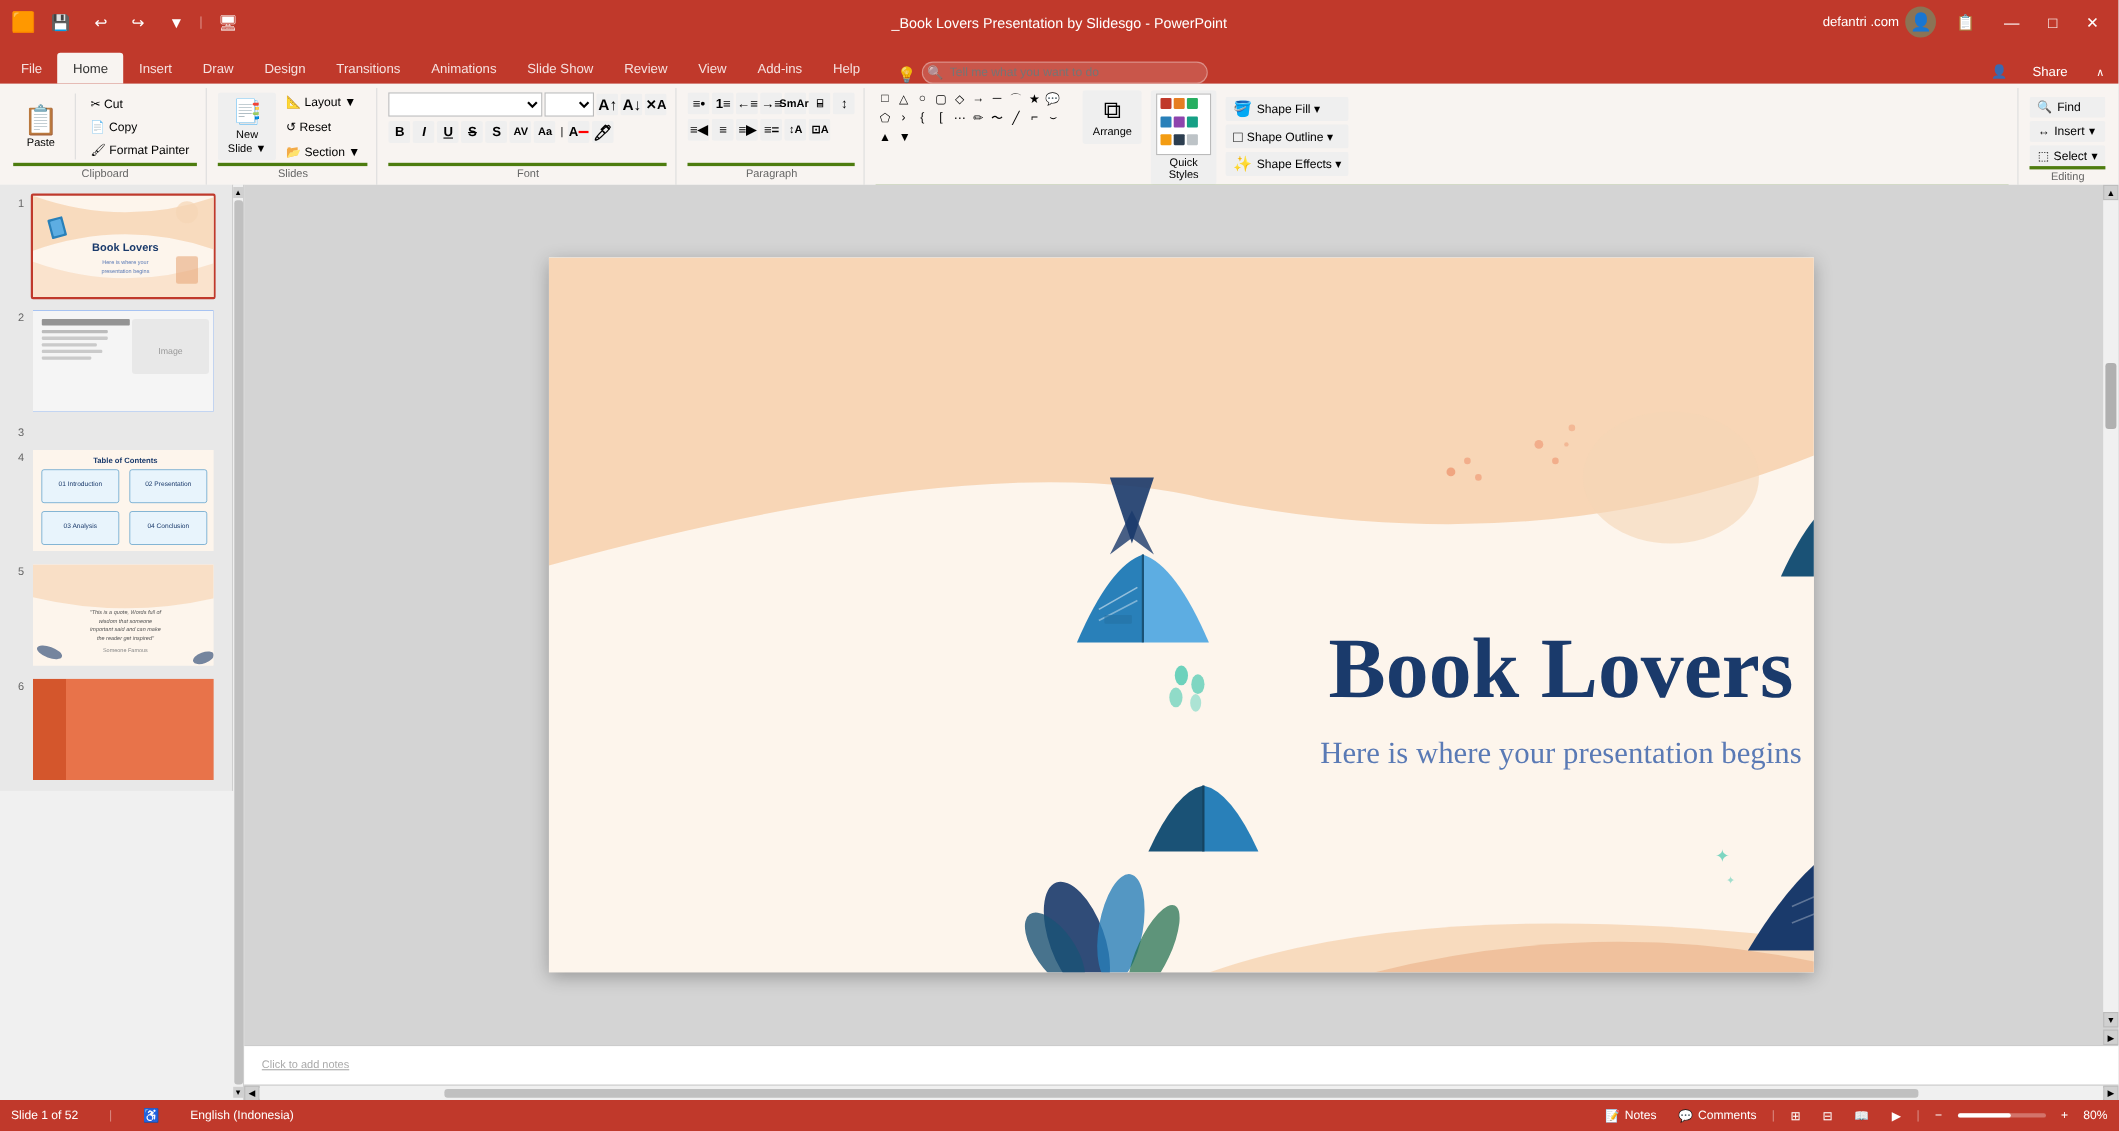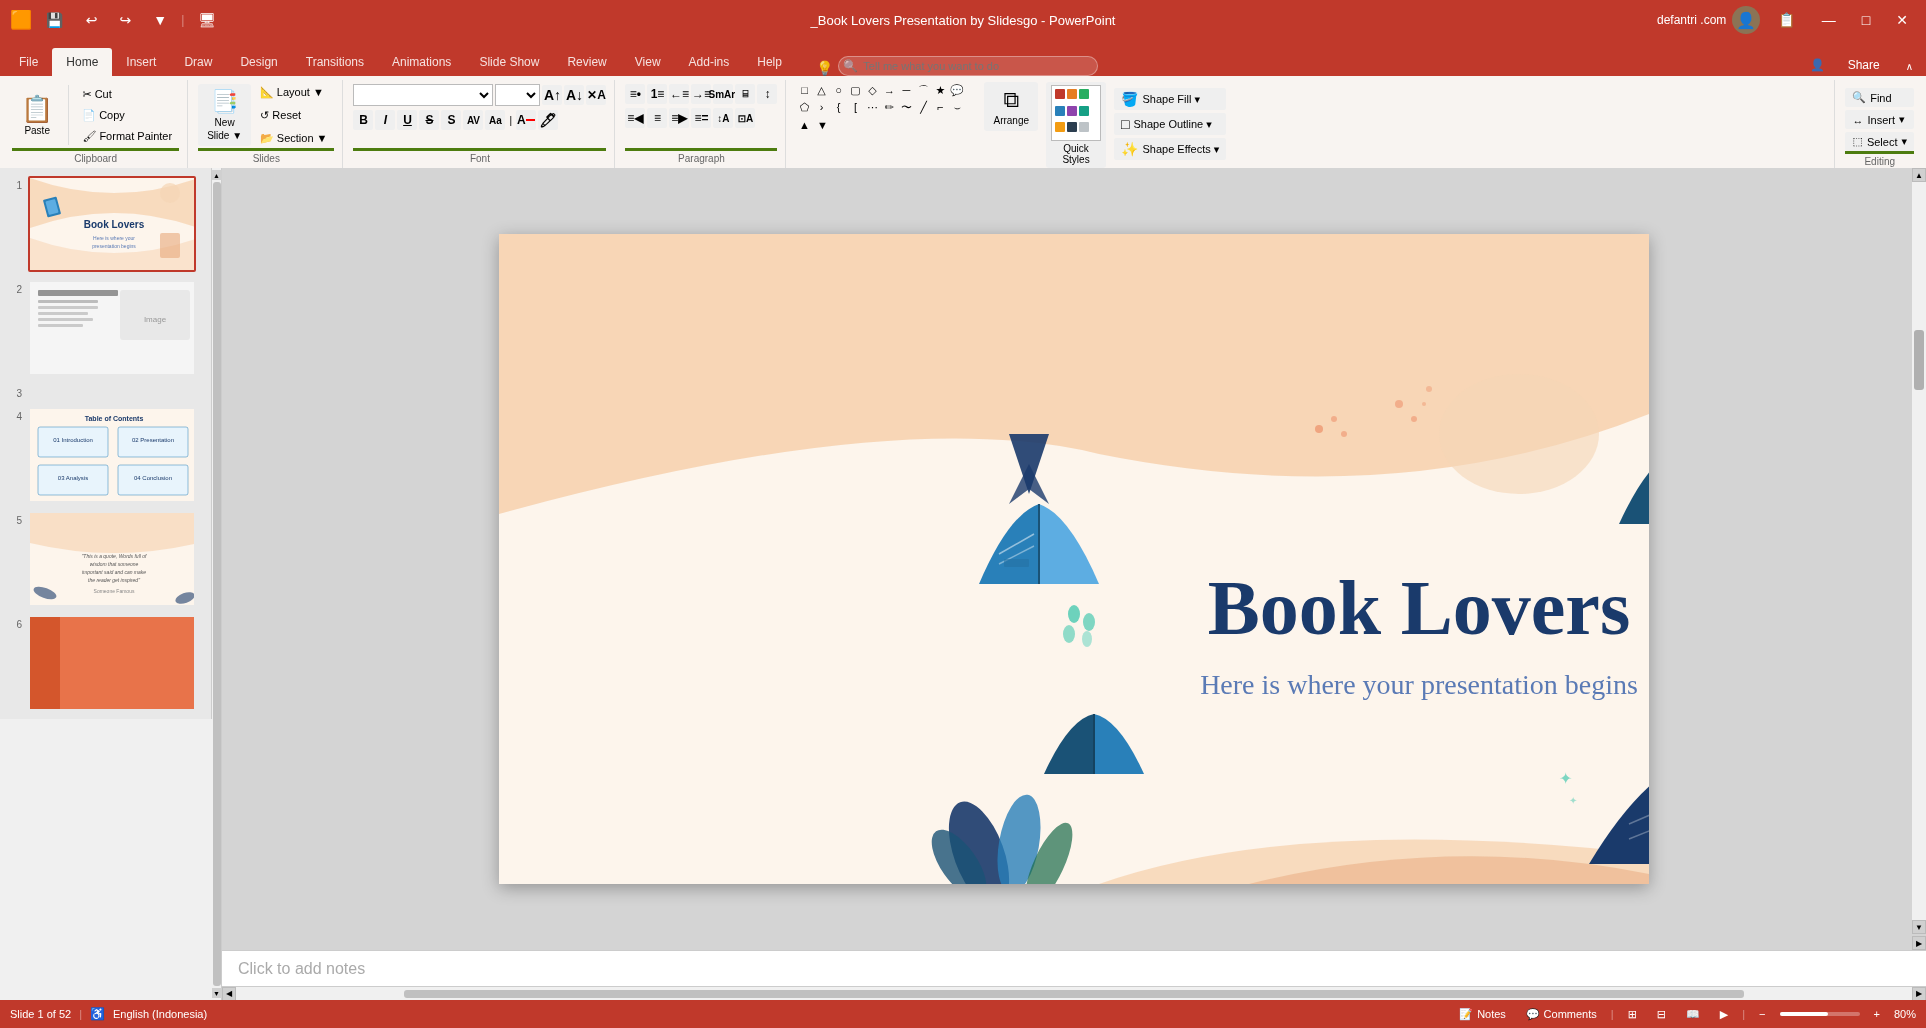--- a/index.html
+++ b/index.html
@@ -183,21 +183,21 @@
       align-items: center;
       padding: 0 10px;
       color: white;
       font-size: 11px;
       justify-content: space-between;
       position: fixed;
       bottom: 0;
       left: 0;
       right: 0;
     }
-    .status-left { display: flex; align-items: center; gap: 8px; }
+    .status-left { display: flex; align-items: center; gap: 28px; }
     .status-right { display: flex; align-items: center; gap: 8px; }
     .status-btn {
       background: none;
       border: none;
       color: white;
       cursor: pointer;
       padding: 2px 6px;
       font-size: 11px;
       display: flex;
       align-items: center;
@@ -802,21 +802,21 @@
           <div style="position:absolute;top:20%;left:2px;right:2px;height:60px;background:#b0b0b0;border-radius:3px;"></div>
         </div>
         <button style="width:14px;height:14px;background:#d0d0d0;border:1px solid #bbb;cursor:pointer;font-size:8px;padding:0;display:flex;align-items:center;justify-content:center;">▼</button>
 
         <button style="width:14px;height:14px;background:#d0d0d0;border:1px solid #bbb;cursor:pointer;font-size:8px;padding:0;display:flex;align-items:center;justify-content:center;margin-top:2px;">▶</button>
       </div>
 
     </div>
 
     <div id="notes-area">
-      <span style="color:#aaa;font-size:16px;">Click to add notes</span>
+      <span style="color:#aaa;font-size:10px;text-decoration:underline;">Click to add notes</span>
     </div>
 
     <div style="height:14px;background:#f0f0f0;border-top:1px solid #ccc;display:flex;align-items:center;">
       <button style="width:14px;height:14px;background:#d0d0d0;border:1px solid #bbb;cursor:pointer;font-size:8px;padding:0;display:flex;align-items:center;justify-content:center;">◀</button>
       <div style="flex:1;background:#f0f0f0;position:relative;height:10px;">
         <div style="position:absolute;left:10%;top:1px;width:80%;height:8px;background:#c0c0c0;border-radius:3px;"></div>
       </div>
       <button style="width:14px;height:14px;background:#d0d0d0;border:1px solid #bbb;cursor:pointer;font-size:8px;padding:0;display:flex;align-items:center;justify-content:center;">▶</button>
     </div>
 

